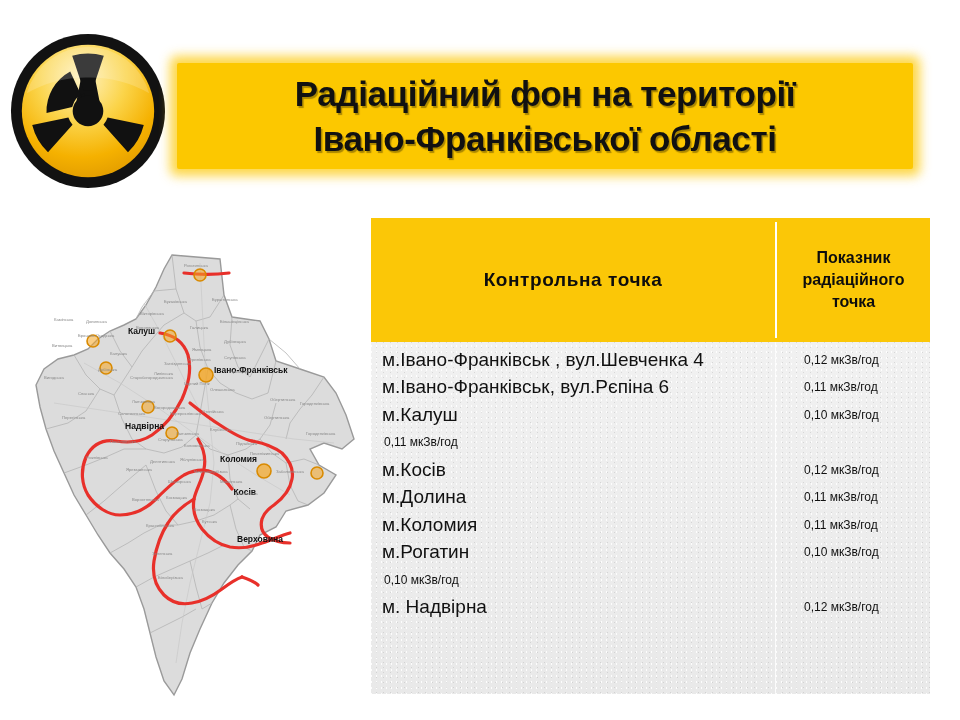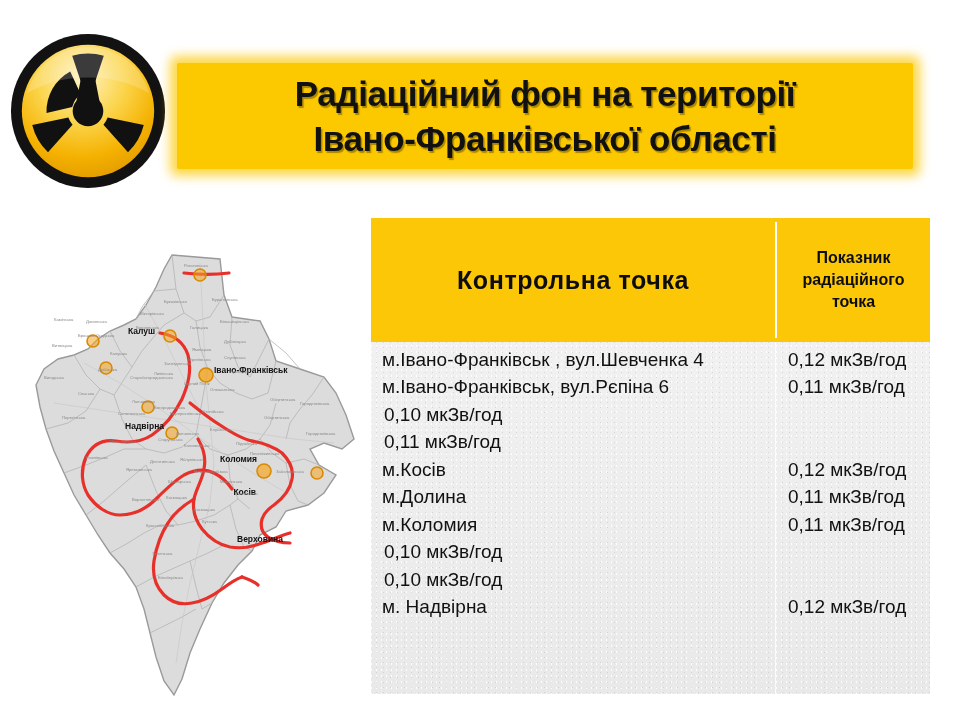--- a/index.html
+++ b/index.html
@@ -80,21 +80,21 @@
   .thead {
     display: flex;
     height: 124px;
     background: #FBC707;
   }
   .th-point {
     flex: 0 0 404px;
     display: flex;
     align-items: center;
     justify-content: center;
-    font-size: 25px;
+    font-size: 19px;
     font-weight: bold;
     color: #0d0d0d;
     letter-spacing: 0.6px;
   }
   .th-sep {
     flex: 0 0 2px;
     background: #ffffff;
     margin: 4px 0;
   }
   .th-value {
@@ -130,34 +130,35 @@
     left: 404px;
     top: 0;
     width: 1px;
     height: 100%;
     background: rgba(255,255,255,0.85);
   }
   .row {
     display: flex;
     height: 27.5px;
     align-items: center;
+    gap: 16px;
   }
   .cell-point {
     flex: 0 0 404px;
     padding-left: 11px;
     box-sizing: border-box;
     font-size: 19px;
     color: #111111;
     white-space: nowrap;
   }
   .cell-value {
     flex: 1 1 auto;
     padding-left: 13px;
     box-sizing: border-box;
-    font-size: 19px;
+    font-size: 12px;
     color: #111111;
     white-space: nowrap;
   }
 </style>
 </head>
 <body>
 
 <div class="logo">
   <svg viewBox="0 0 160 160" xmlns="http://www.w3.org/2000/svg">
     <defs>
@@ -360,38 +361,40 @@
 
     <div class="row">
       <div class="cell-point">м.Івано-Франківськ , вул.Шевченка 4</div>
       <div class="cell-value">0,12 мкЗв/год</div>
     </div>
     <div class="row">
       <div class="cell-point">м.Івано-Франківськ, вул.Рєпіна 6</div>
       <div class="cell-value">0,11 мкЗв/год</div>
     </div>
     <div class="row">
+      <div class="cell-point">м.Калуш</div>
       <div class="cell-value">0,10 мкЗв/год</div>
     </div>
     <div class="row">
       <div class="cell-value">0,11 мкЗв/год</div>
     </div>
     <div class="row">
       <div class="cell-point">м.Косів</div>
       <div class="cell-value">0,12 мкЗв/год</div>
     </div>
     <div class="row">
       <div class="cell-point">м.Долина</div>
       <div class="cell-value">0,11 мкЗв/год</div>
     </div>
     <div class="row">
       <div class="cell-point">м.Коломия</div>
       <div class="cell-value">0,11 мкЗв/год</div>
     </div>
     <div class="row">
+      <div class="cell-point">м.Рогатин</div>
       <div class="cell-value">0,10 мкЗв/год</div>
     </div>
     <div class="row">
       <div class="cell-value">0,10 мкЗв/год</div>
     </div>
     <div class="row">
       <div class="cell-point">м. Надвірна</div>
       <div class="cell-value">0,12 мкЗв/год</div>
     </div>
     <div class="row">

